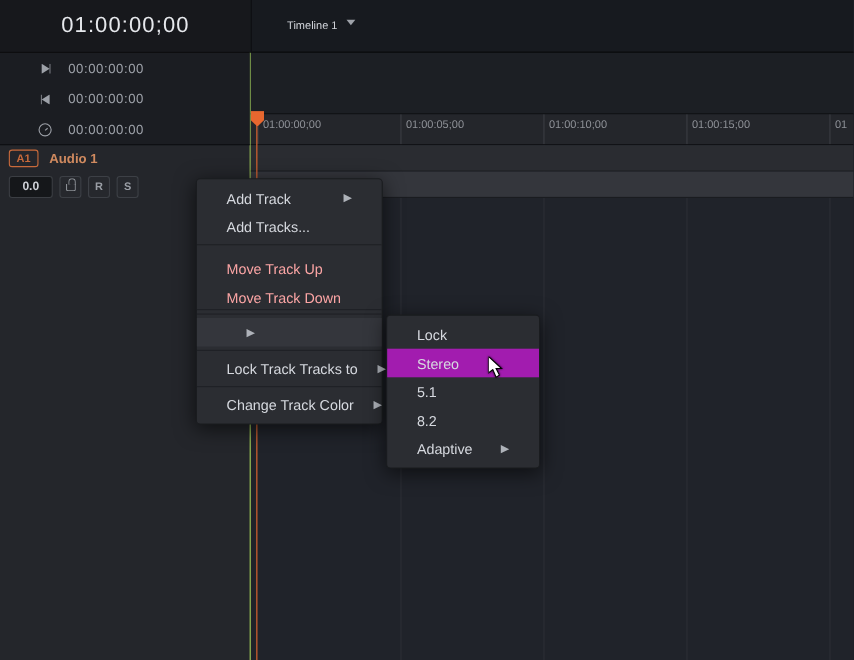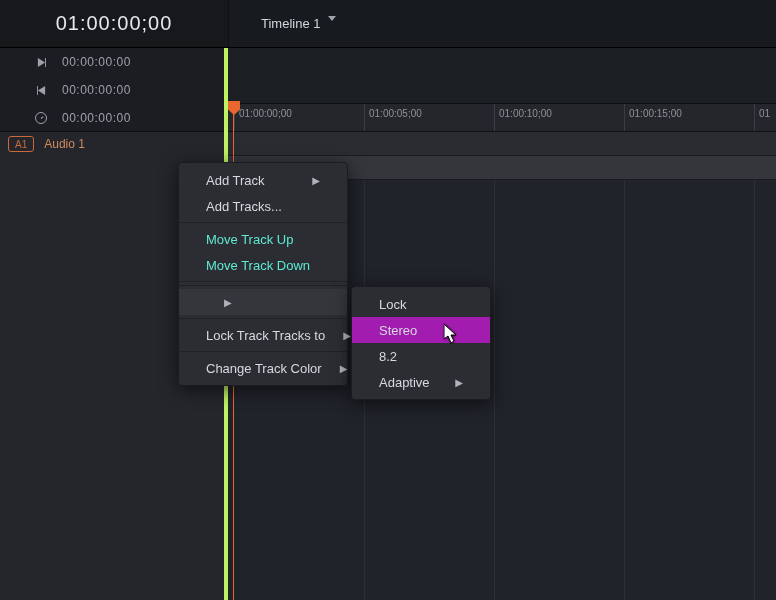--- a/index.html
+++ b/index.html
@@ -2,59 +2,59 @@
 <html><head>
 <meta charset="utf-8">
 <style>
   * { box-sizing: border-box; margin: 0; padding: 0; font-family: Arial, Helvetica, sans-serif; }
   body { background: #1f2228; width: 776px; height: 600px; overflow: hidden; color: #a9acb3; font-size: 12px; position: relative; }
 
   
   .topbar { display:flex; align-items:center; height:48px; background:#171a1f; border-bottom:1px solid #000; }
   .tc-box { width:228px; height:100%; display:flex; align-items:center; justify-content:center; background:#17181c; }
   .tc-box .timecode { font-size:20px; color:#e6e8ec; font-weight:400; letter-spacing:1px; }
-  .timeline-dd { margin-left:32px; display:flex; gap:8px; color:#d3d6dc; font-size:13px; cursor:pointer; }
+  .timeline-dd { margin-left:32px; display:flex; gap:8px; color:#d3d6dc; font-size:10px; cursor:pointer; }
   .chev-down { width:0;height:0;border-left:4px solid transparent;border-right:4px solid transparent;border-top:5px solid #9ea2a9; }
   .trow { display:flex; align-items:center; height:28px; gap:14px; padding-left:34px; }
   .trow .tc { color:#9da1a8; font-size:12px; letter-spacing:0.5px; }
   .ticon { width:14px; display:flex; justify-content:center; color:#9da1a8; }
 
   
   .body-split { display:flex; height:calc(600px - 48px); }
-  .left-col { width:228px; background:#24262b; border-right:4px solid #bef264;text-align:center; }
+  .left-col { width:228px; background:#24262b; border-right:1px solid #bef264;text-align:center; }
   .right-col { flex:1; position:relative; background:#20232a; }
 
   .left-transports { background:#1b1d22; }
 
   .ruler { height:28px; background:#24262b; border-bottom:1px solid #101114; position:relative; font-size:10px; color:#8e9197; }
   .rtick { position:absolute; top:0; height:100%; border-left:1px solid #3a3d43; padding-left:4px; display:flex; align-items:flex-start; padding-top:4px; }
 
   .playhead-flag { position:absolute; left:0px; top:-3px; width:12px; height:14px; background:#e7672f; clip-path: polygon(0 0, 100% 0, 100% 60%, 50% 100%, 0 60%); z-index:5;}
   .playhead-line { position:absolute; left:5px; top:0; bottom:0; width:1px; background:#e7672f; z-index:4; }
 
   
-  .track-header { padding:0 8px; }
+  .track-header { padding:0 8px;font-weight:bold; }
   .th-row1 { display:flex; align-items:center; height:24px; gap:10px; }
   .a1-badge { border:1px solid #c86a3b; color:#c86a3b; border-radius:3px; font-size:10px; padding:0 6px; height:16px; display:flex; align-items:center; }
   .trk-name { color:#d08a5f; font-size:12px; }
   .th-row2 { display:flex; align-items:center; height:28px; gap:6px; }
   .db-box { background:#15171a; border:1px solid #3b3e43; color:#cfd2d8; font-size:11px; width:40px; height:20px; display:flex; align-items:center; justify-content:center; border-radius:3px; }
   .sq-btn { width:20px; height:20px; border:1px solid #3d4046; border-radius:3px; display:flex; align-items:center; justify-content:center; font-size:10px; color:#9a9ea5; background:#26282d; }
 
   
   .lane { height:24px; background:#2a2c31; border-bottom:1px solid #1a1c20; position:relative;}
   .lane.alt { background:#34363c; }
 
   .tl-grid { position:absolute; top:28px; left:0; right:0; bottom:0; }
   .vline { position:absolute; top:0; bottom:0; width:1px; background:#2c2f35; }
 
   
   .ctx-menu { position:absolute; background:#2b2d32; border:1px solid #1a1c1f; border-radius:4px; box-shadow:0 4px 18px rgba(0,0,0,0.6); padding:4px 0; font-size:13px; color:#d6d9df; z-index:50; }
   .ctx-menu .mi { height:26px; display:flex; align-items:center; justify-content:space-between; padding:0 27px; white-space:nowrap; cursor:pointer; }
-  .ctx-menu .mi.disabled { color:#5eead4; cursor:default; }
+  .ctx-menu .mi.disabled { color:#fca5a5; cursor:default;align-items:flex-end; }
   .ctx-menu .mi.hover { background:#a21caf; }
   .ctx-menu .mi.hl { background:#34363c; }
   .ctx-menu .sep { height:1px; background:#1f2125; margin:3px 0; }
   .sub-arrow { color:#aeb2b9; font-size:10px; margin-left:18px; }
 
   .cursor-arrow { position:absolute; z-index:100; width:14px; height:20px; pointer-events:none; }
   .cursor-arrow svg { filter: drop-shadow(0 0 1px rgba(0,0,0,0.8)); }
 
   .clock-icon { width:12px;height:12px;border:1.2px solid #9da1a8;border-radius:50%;position:relative; }
   .clock-icon:before{content:"";position:absolute;left:50%;top:50%;width:3px;height:1px;background:#9da1a8;transform-origin:left;transform:rotate(-40deg);}
@@ -104,20 +104,28 @@
           </span>
         <span class="tc">00:00:00:00</span>
       </div>
     </div>
 
     <div class="track-header">
       <div class="th-row1">
         <span class="a1-badge">A1</span>
         <span class="trk-name">Audio 1</span>
       </div>
+      <div class="th-row2">
+        <span class="db-box">0.0</span>
+        <span class="sq-btn">
+            <span class="lock-icon"></span>
+          </span>
+        <span class="sq-btn">R</span>
+        <span class="sq-btn">S</span>
+      </div>
     </div>
 
   </div>
 
   <div class="right-col">
 
     <div style="height:56px;background:#1c1f24;border-bottom:1px solid #0e0f12"></div>
 
     <div class="ruler">
       <span class="playhead-flag"></span>
@@ -186,20 +194,23 @@
 </div>
 
 <div class="ctx-menu" style="left:351px; top:286px; width:140px">
   <div class="mi">
       <span>Lock</span>
     </div>
   <div class="mi hover">
       <span>Stereo</span>
     </div>
   <div class="mi">
+      <span>5.1</span>
+    </div>
+  <div class="mi">
       <span>8.2</span>
     </div>
   <div class="mi">
       <span>Adaptive</span>
       <span class="sub-arrow">▶</span>
     </div>
 </div>
 
 <div class="cursor-arrow" style="left:444px; top:324px">
   <svg width="14" height="20" viewBox="0 0 14 20">

